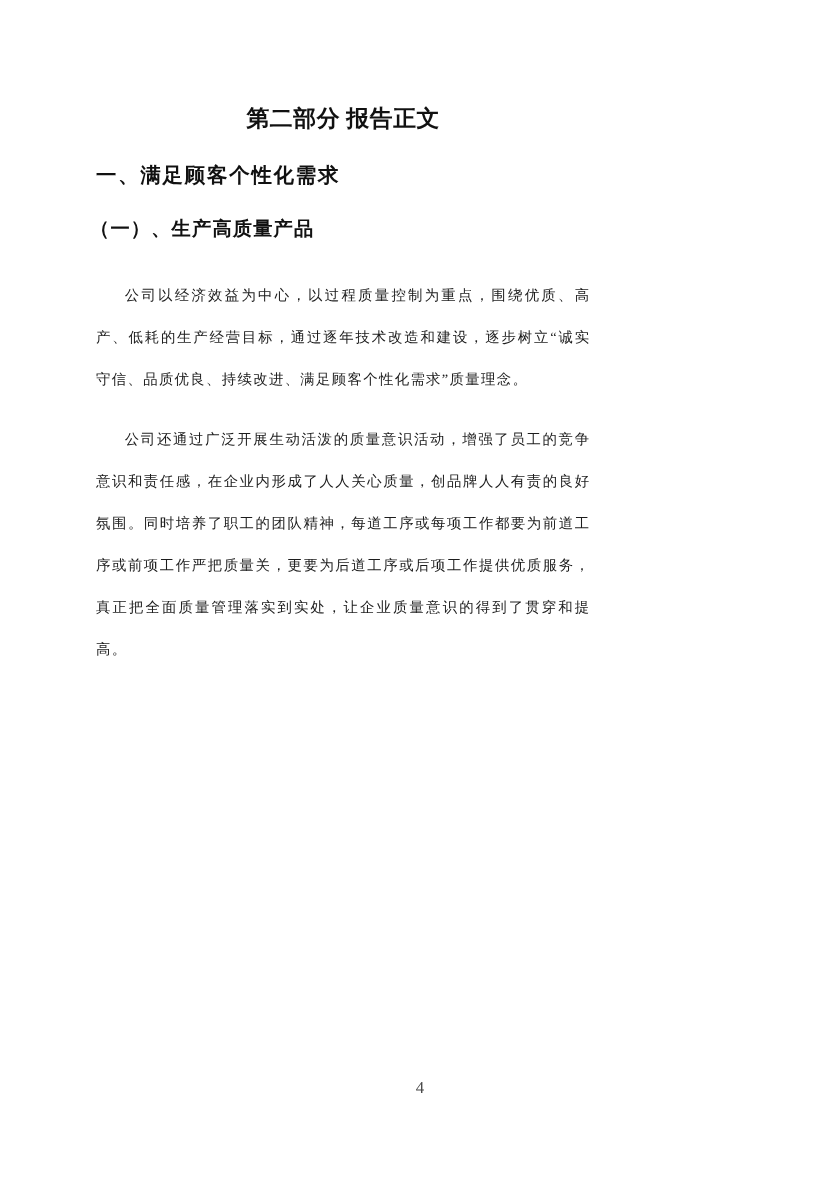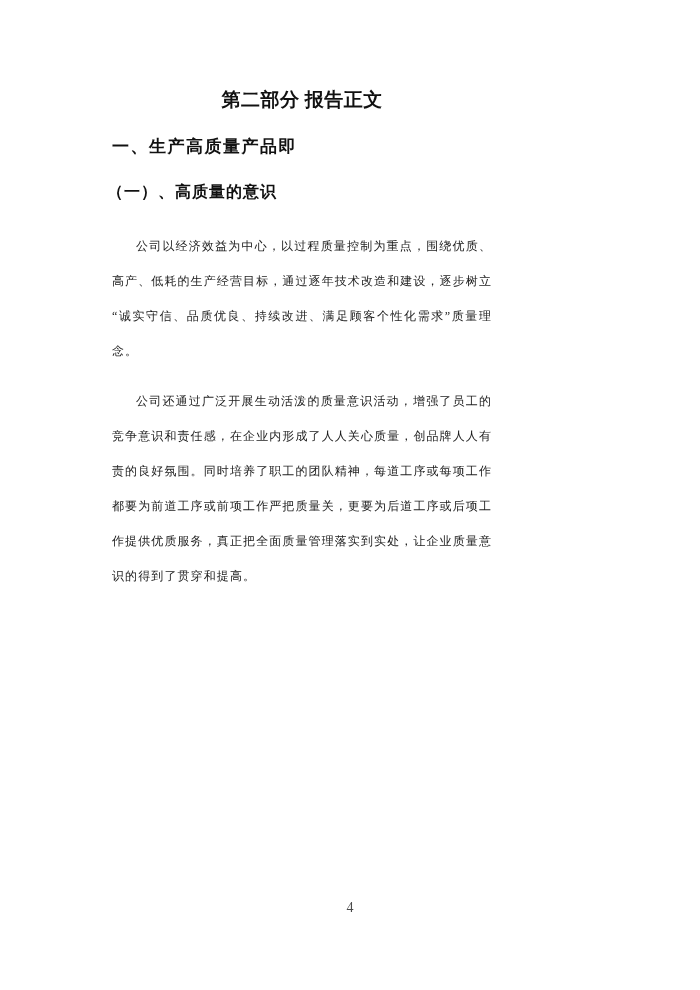--- a/index.html
+++ b/index.html
@@ -12,21 +12,21 @@
   body {
     font-family: "Liberation Serif", "DejaVu Serif", serif;
   }
 
   .page {
     position: relative;
     width: 590px;
     height: 990px;
     background: #ffffff;
     color: #1c1c1c;
-    padding: 90px 98px 0 112px;
+    padding: 90px 98px 0 80px;
     overflow: hidden;
   }
 
   .doc-title {
     font-size: 19px;
     font-weight: bold;
     line-height: 20px;
     text-align: center;
     letter-spacing: 0.5px;
     color: #111111;
@@ -80,23 +80,23 @@
     letter-spacing: 0;
   }
 </style>
 </head>
 <body>
 
 <div class="page">
 
   <div class="doc-title">第二部分 报告正文</div>
 
-  <div class="heading-1">一、生产高质量产品即</div>
+  <div class="heading-1">一、满足顾客个性化需求</div>
 
-  <div class="heading-2">（一）、高质量的意识</div>
+  <div class="heading-2">（一）、生产高质量产品</div>
 
   <p class="para first">公司以经济效益为中心，以过程质量控制为重点，围绕优质、高产、低耗的生产经营目标，通过逐年技术改造和建设，逐步树立“诚实守信、品质优良、持续改进、满足顾客个性化需求”质量理念。</p>
 
 
   <p class="para">公司还通过广泛开展生动活泼的质量意识活动，增强了员工的竞争意识和责任感，在企业内形成了人人关心质量，创品牌人人有责的良好氛围。同时培养了职工的团队精神，每道工序或每项工作都要为前道工序或前项工作严把质量关，更要为后道工序或后项工作提供优质服务，真正把全面质量管理落实到实处，让企业质量意识的得到了贯穿和提高。</p>
 
   <div class="page-footer">
     <span class="page-number">4</span>
   </div>
 

